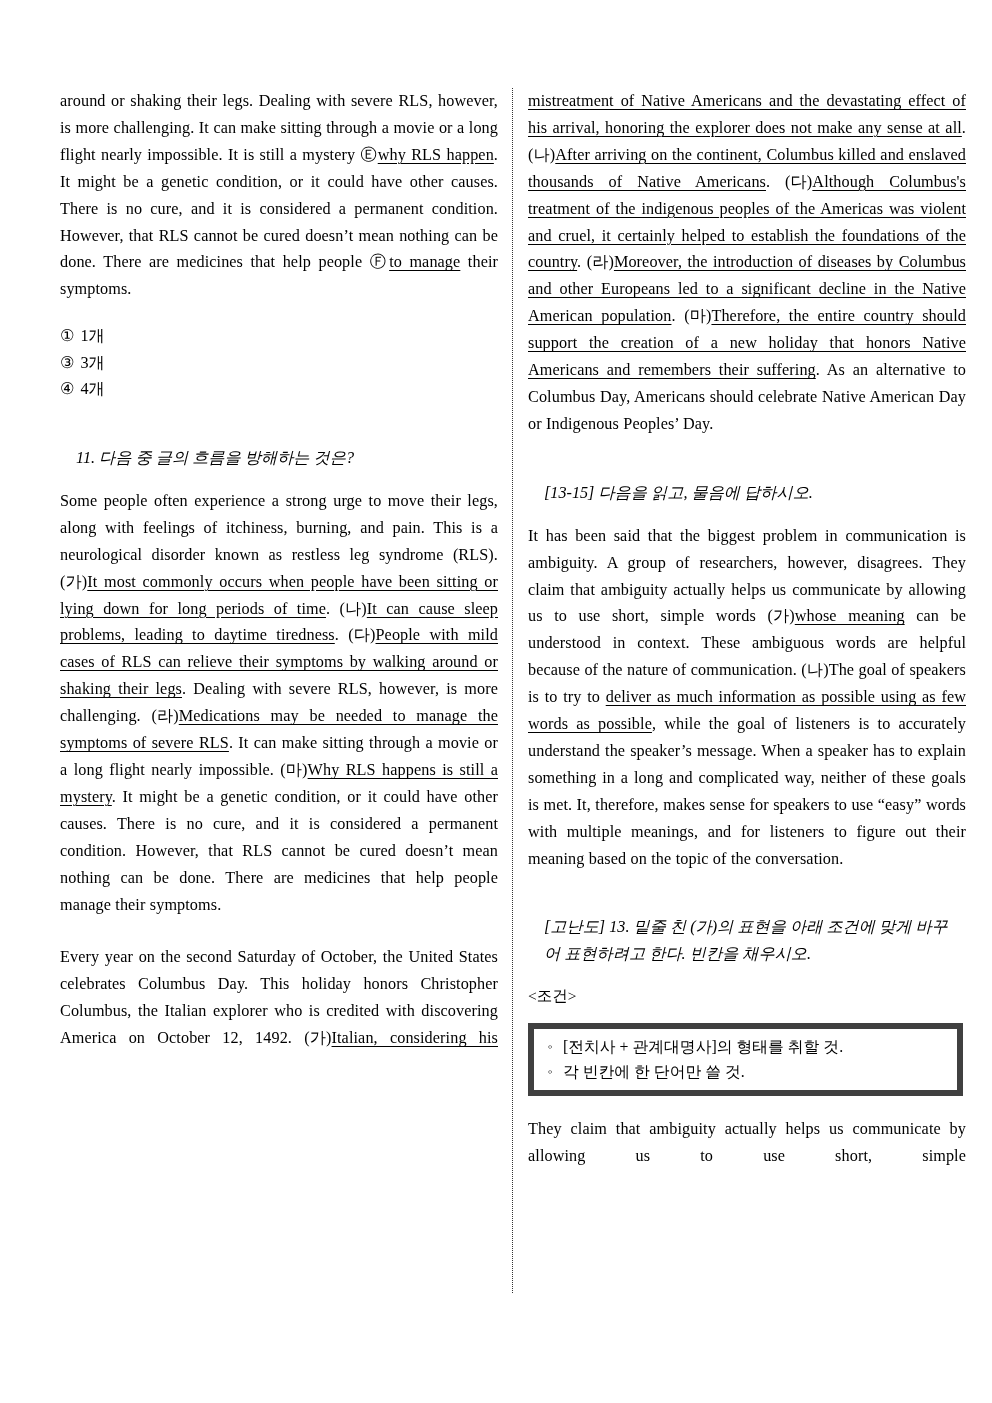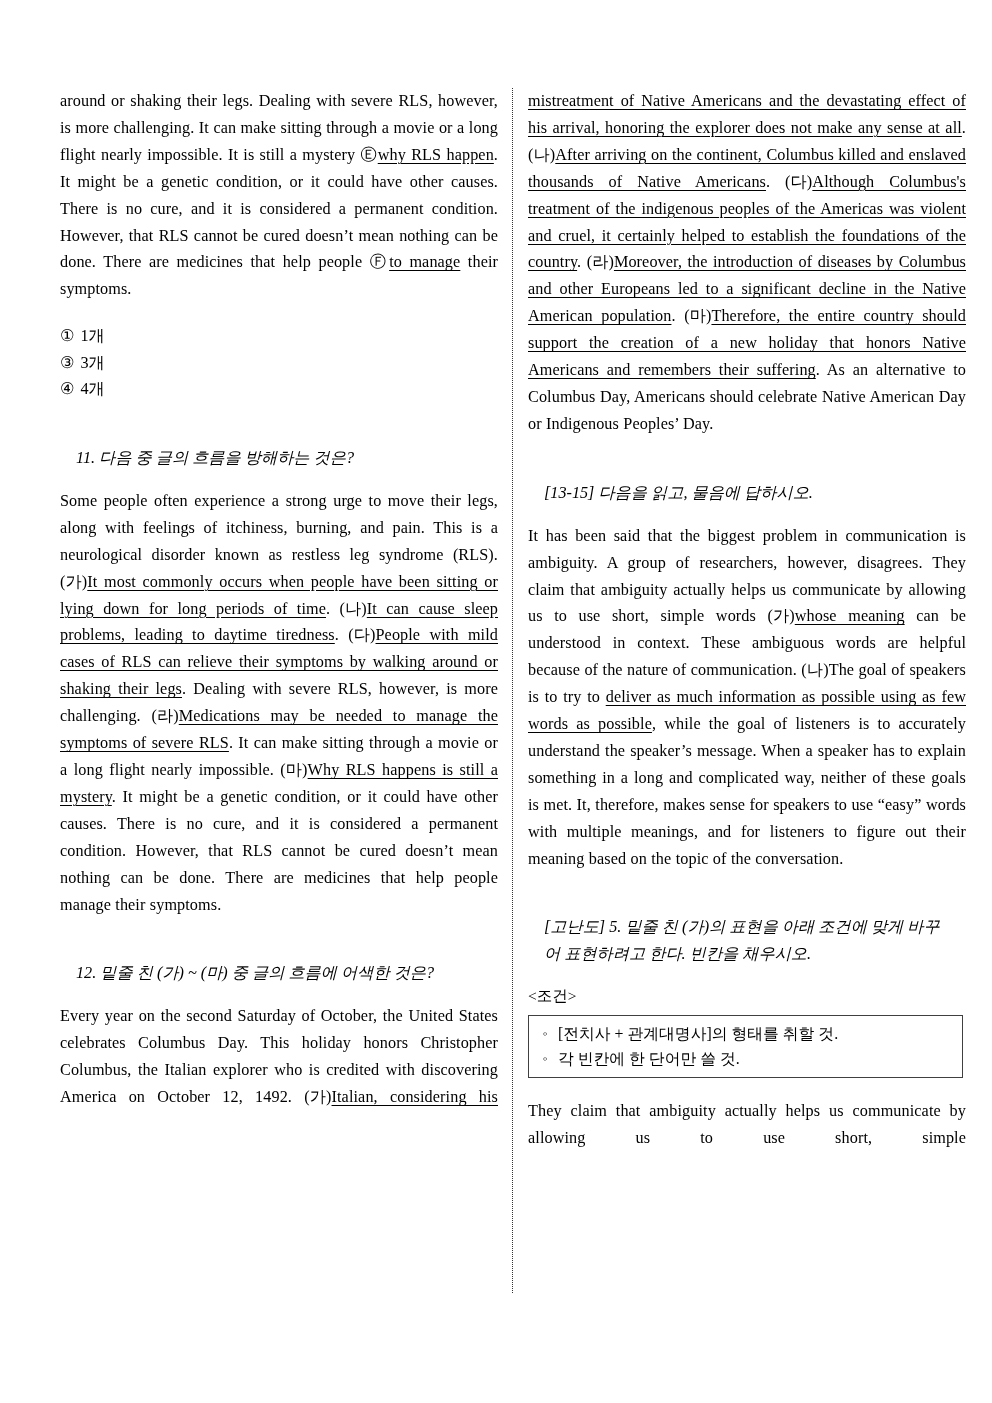--- a/index.html
+++ b/index.html
@@ -93,22 +93,22 @@
   .marker { white-space: nowrap; }
 
   
   .cond-title {
     text-align: left;
     font-size: 15.5px;
     line-height: 24px;
     margin: 0;
   }
   .cond-box {
-    margin-top: 7px;
-    border: 1px solid #404040;
+    margin-top: 15px;
+    border: 6px solid #404040;
     padding: 5px 10px 6px 14px;
     box-sizing: border-box;
     width: 435px;
   }
   .cond-box .citem {
     font-size: 15.8px;
     line-height: 25px;
     white-space: nowrap;
   }
   .cond-box .citem .bullet {
@@ -140,39 +140,38 @@
     </ul>
 
     <div class="gap-lg"></div>
 
     <p class="qhead ko">11. 다음 중 글의 흐름을 방해하는 것은?</p>
 
     <p class="para"><span>Some people often experience a strong urge to move their legs, along with feelings of itchiness, burning, and pain. This is a neurological disorder known as restless leg syndrome (RLS). </span><span class="marker ko">(가)</span><span class="u">It most commonly occurs when people have been sitting or lying down for long periods of time</span><span>. </span><span class="marker ko">(나)</span><span class="u">It can cause sleep problems, leading to daytime tiredness</span><span>. </span><span class="marker ko">(다)</span><span class="u">People with mild cases of RLS can relieve their symptoms by walking around or shaking their legs</span><span>. Dealing with severe RLS, however, is more challenging. </span><span class="marker ko">(라)</span><span class="u">Medications may be needed to manage the symptoms of severe RLS</span><span>. It can make sitting through a movie or a long flight nearly impossible. </span><span class="marker ko">(마)</span><span class="u">Why RLS happens is still a mystery</span><span>. It might be a genetic condition, or it could have other causes. There is no cure, and it is considered a permanent condition. However, that RLS cannot be cured doesn’t mean nothing can be done. There are medicines that help people manage their symptoms.</span></p>
 
     <div class="gap-lg"></div>
 
-    <p class="qhead ko">12. 밑줄 친 (가) ~ (마) 중 글의 흐름에 어색한 것은?</p>
 
     <p class="para last"><span>Every year on the second Saturday of October, the United States celebrates Columbus Day. This holiday honors Christopher Columbus, the Italian explorer who is credited with discovering America on October 12, 1492. </span><span class="marker ko">(가)</span><span class="u">Italian, considering his</span></p>
 
   </div>
 
   <div class="col col-right">
 
     <p class="para"><span class="u">mistreatment of Native Americans and the devastating effect of his arrival, honoring the explorer does not make any sense at all</span><span>. </span><span class="marker ko">(나)</span><span class="u">After arriving on the continent, Columbus killed and enslaved thousands of Native Americans</span><span>. </span><span class="marker ko">(다)</span><span class="u">Although Columbus's treatment of the indigenous peoples of the Americas was violent and cruel, it certainly helped to establish the foundations of the country</span><span>. </span><span class="marker ko">(라)</span><span class="u">Moreover, the introduction of diseases by Columbus and other Europeans led to a significant decline in the Native American population</span><span>. </span><span class="marker ko">(마)</span><span class="u">Therefore, the entire country should support the creation of a new holiday that honors Native Americans and remembers their suffering</span><span>. As an alternative to Columbus Day, Americans should celebrate Native American Day or Indigenous Peoples’ Day.</span></p>
 
     <div class="gap-lg"></div>
 
     <p class="qhead ko">[13-15] 다음을 읽고, 물음에 답하시오.</p>
 
     <p class="para"><span>It has been said that the biggest problem in communication is ambiguity. A group of researchers, however, disagrees. They claim that ambiguity actually helps us communicate by allowing us to use short, simple words </span><span class="marker ko">(가)</span><span class="u">whose meaning</span><span> can be understood in context. These ambiguous words are helpful because of the nature of communication. </span><span class="marker ko">(나)</span><span>The goal of speakers is to try to </span><span class="u">deliver as much information as possible using as few words as possible</span><span>, while the goal of listeners is to accurately understand the speaker’s message. When a speaker has to explain something in a long and complicated way, neither of these goals is met. It, therefore, makes sense for speakers to use “easy” words with multiple meanings, and for listeners to figure out their meaning based on the topic of the conversation.</span></p>
 
     <div class="gap-lg"></div>
 
-    <p class="qhead ko">[고난도] 5. 밑줄 친 (가)의 표현을 아래 조건에 맞게 바꾸어 표현하려고 한다. 빈칸을 채우시오.</p>
+    <p class="qhead ko">[고난도] 13. 밑줄 친 (가)의 표현을 아래 조건에 맞게 바꾸어 표현하려고 한다. 빈칸을 채우시오.</p>
 
     <p class="cond-title ko">&lt;조건&gt;</p>
 
     <div class="cond-box">
       <div class="citem ko"><span class="bullet">◦</span><span>[전치사 + 관계대명사]의 형태를 취할 것.</span></div>
       <div class="citem ko"><span class="bullet">◦</span><span>각 빈칸에 한 단어만 쓸 것.</span></div>
     </div>
 
     <div class="gap-md"></div>
 

